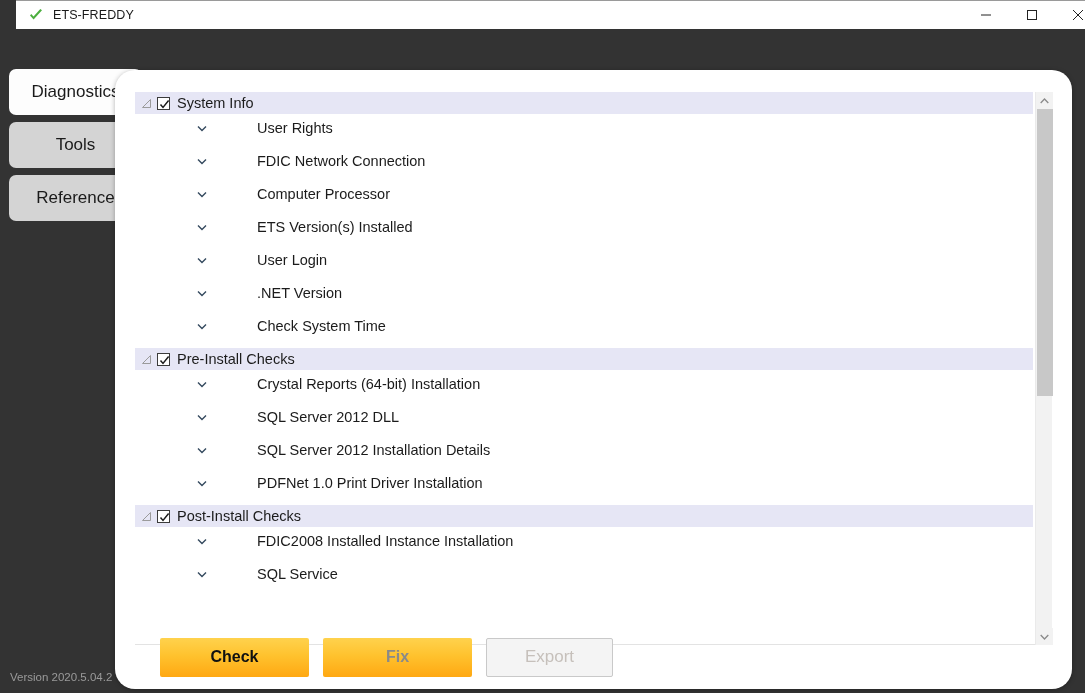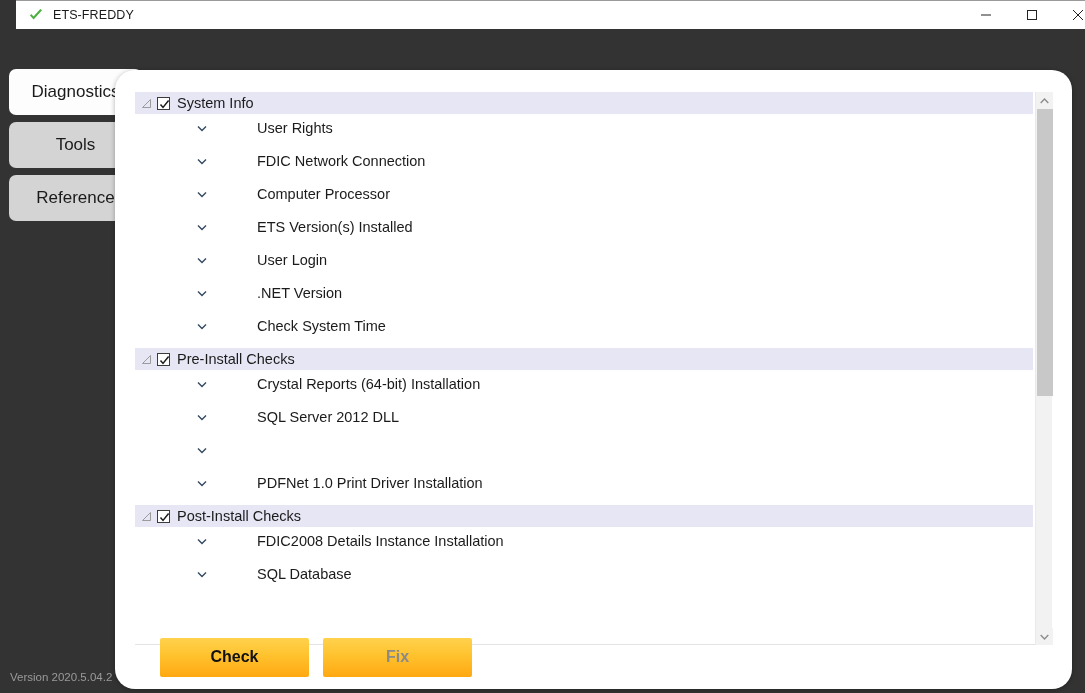--- a/index.html
+++ b/index.html
@@ -468,20 +468,21 @@
                   </svg>
               </span>
               <span class="child-label">SQL Server 2012 DLL</span>
             </div>
             <div class="child-row">
               <span class="chev">
                 <svg width="10" height="7" viewBox="0 0 10 7">
                     <path d="M1 1.5 L5 5.5 L9 1.5" fill="none" stroke="#34495e" stroke-width="1.4"></path>
                   </svg>
               </span>
+              <span class="child-label">SQL Server 2012 Installation Details</span>
             </div>
             <div class="child-row">
               <span class="chev">
                 <svg width="10" height="7" viewBox="0 0 10 7">
                     <path d="M1 1.5 L5 5.5 L9 1.5" fill="none" stroke="#34495e" stroke-width="1.4"></path>
                   </svg>
               </span>
               <span class="child-label">PDFNet 1.0 Print Driver Installation</span>
             </div>
           </div>
@@ -500,29 +501,29 @@
               </span>
               <span class="group-label">Post-Install Checks</span>
             </div>
 
             <div class="child-row">
               <span class="chev">
                 <svg width="10" height="7" viewBox="0 0 10 7">
                     <path d="M1 1.5 L5 5.5 L9 1.5" fill="none" stroke="#34495e" stroke-width="1.4"></path>
                   </svg>
               </span>
-              <span class="child-label">FDIC2008 Details Instance Installation</span>
-            </div>
-            <div class="child-row">
-              <span class="chev">
-                <svg width="10" height="7" viewBox="0 0 10 7">
-                    <path d="M1 1.5 L5 5.5 L9 1.5" fill="none" stroke="#34495e" stroke-width="1.4"></path>
-                  </svg>
-              </span>
-              <span class="child-label">SQL Database</span>
+              <span class="child-label">FDIC2008 Installed Instance Installation</span>
+            </div>
+            <div class="child-row">
+              <span class="chev">
+                <svg width="10" height="7" viewBox="0 0 10 7">
+                    <path d="M1 1.5 L5 5.5 L9 1.5" fill="none" stroke="#34495e" stroke-width="1.4"></path>
+                  </svg>
+              </span>
+              <span class="child-label">SQL Service</span>
             </div>
           </div>
 
         </div>
       </div>
 
       <div class="scrollbar">
         <div class="sb-btn up">
           <svg width="9" height="6" viewBox="0 0 9 6">
               <path d="M0.7 5 L4.5 1 L8.3 5" fill="none" stroke="#8a8a8a" stroke-width="1.3"></path>
@@ -532,17 +533,18 @@
         <div class="sb-btn down">
           <svg width="9" height="6" viewBox="0 0 9 6">
               <path d="M0.7 1 L4.5 5 L8.3 1" fill="none" stroke="#8a8a8a" stroke-width="1.3"></path>
             </svg>
         </div>
       </div>
 
       <div class="footer">
         <button class="btn primary">Check</button>
         <button class="btn primary-dim">Fix</button>
+        <button class="btn disabled">Export</button>
       </div>
 
     </div>
   </div>
 </div>
 
 </body></html>

